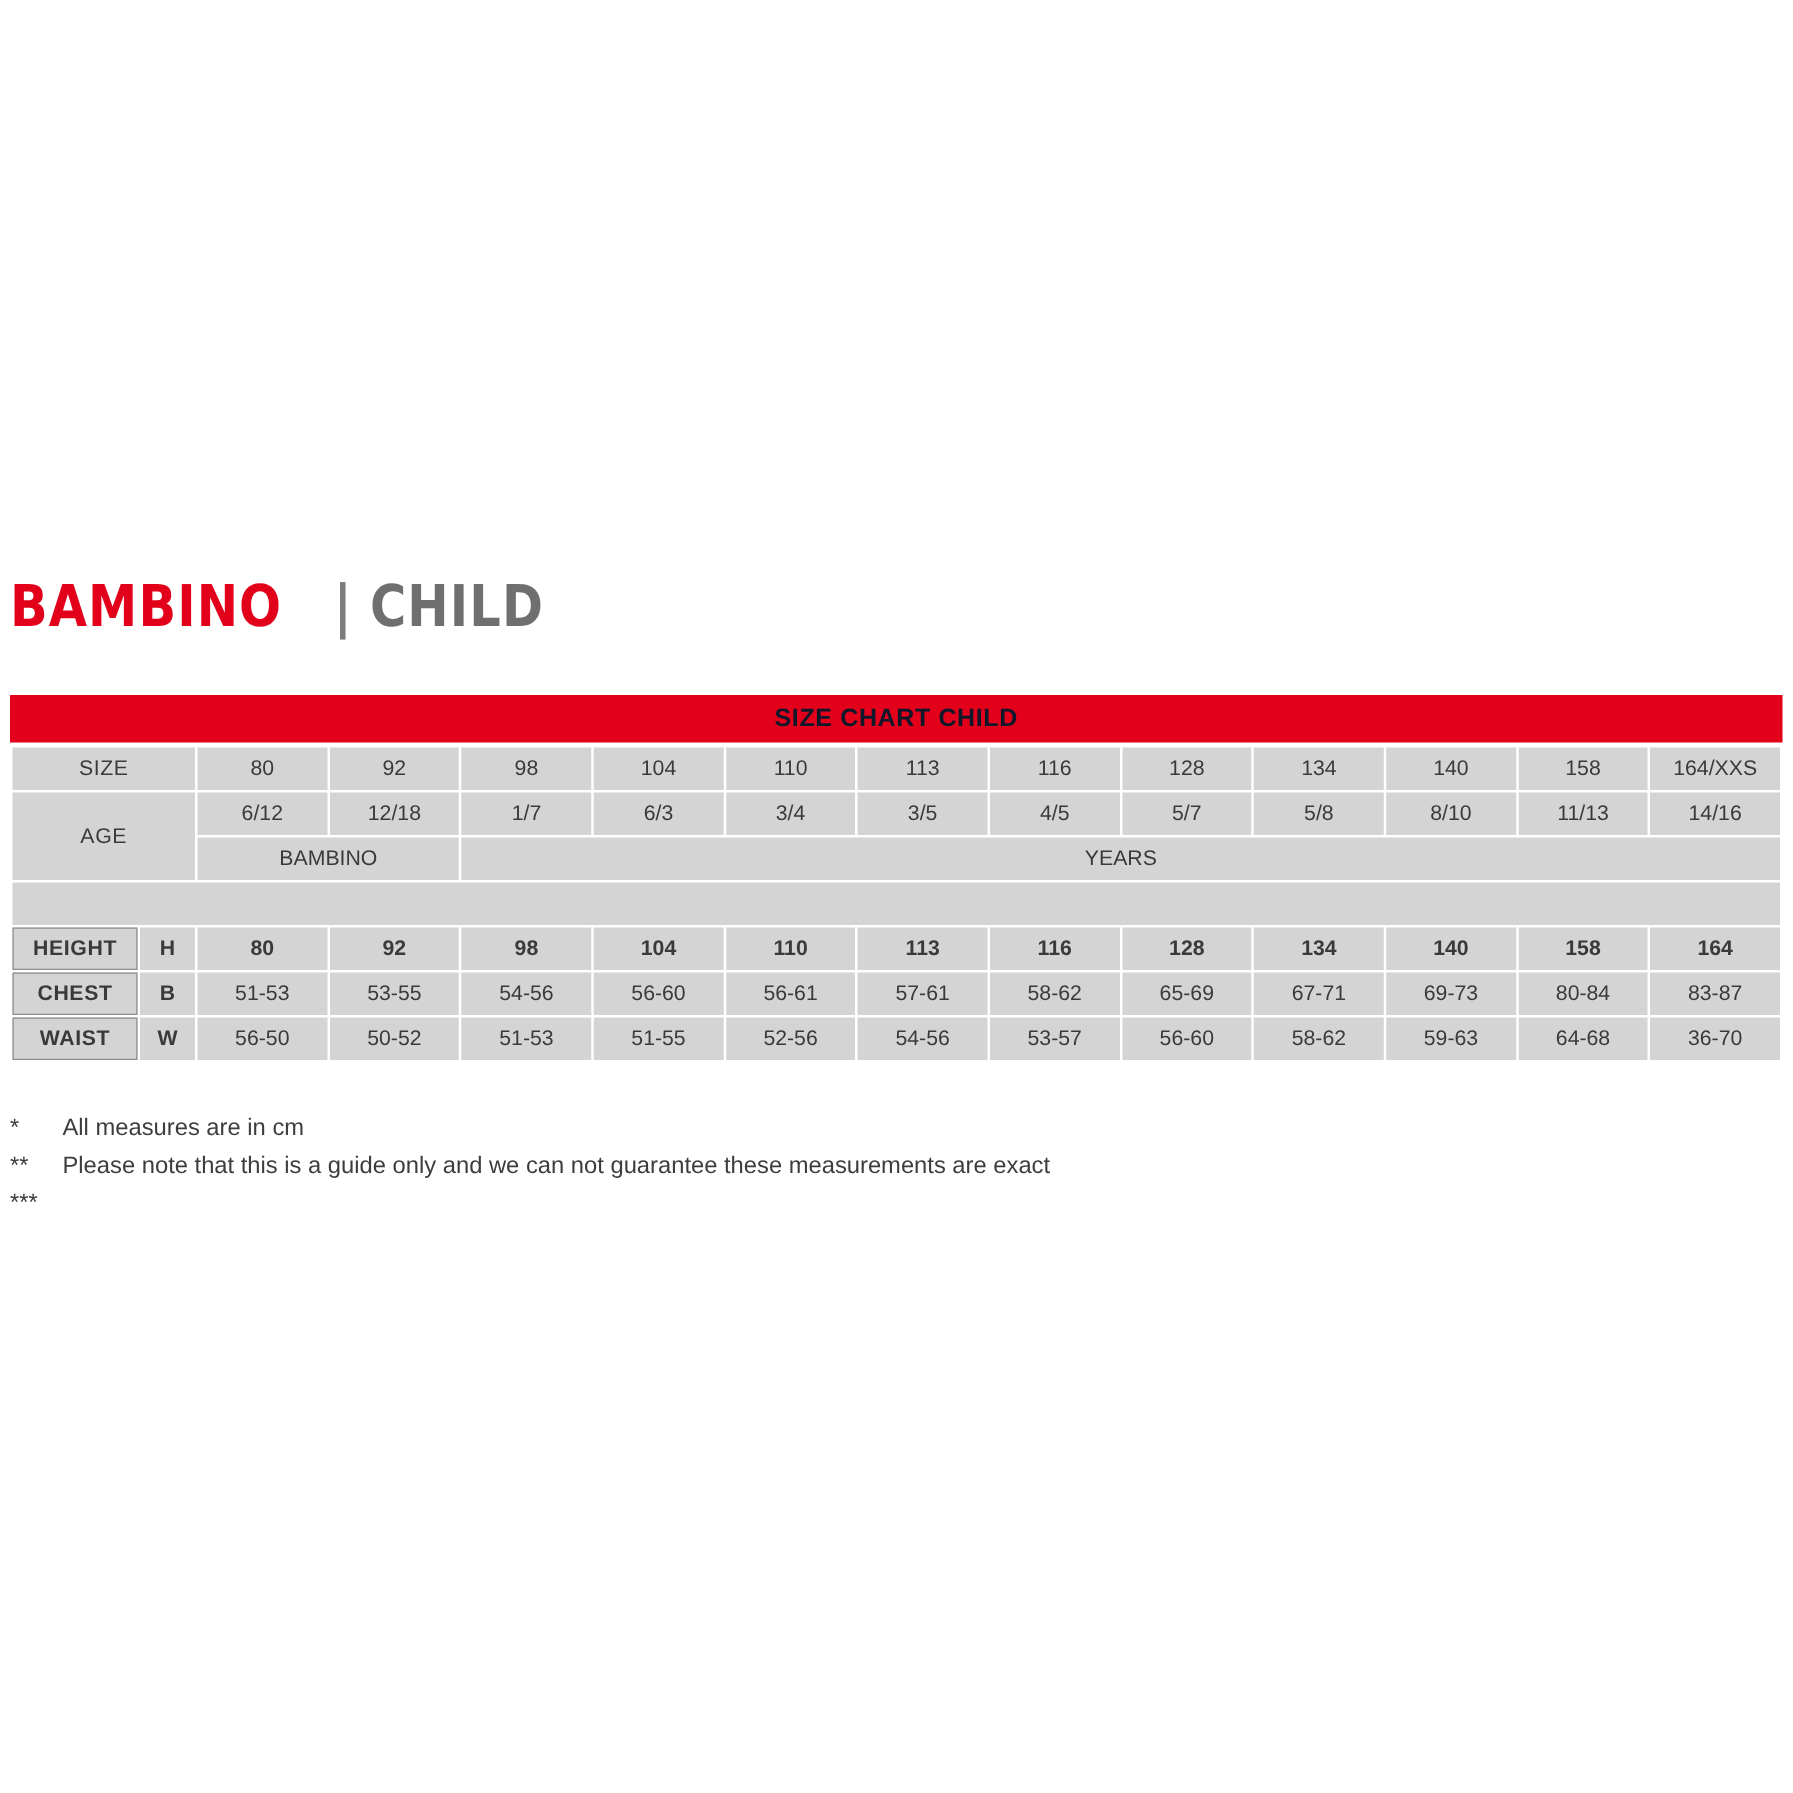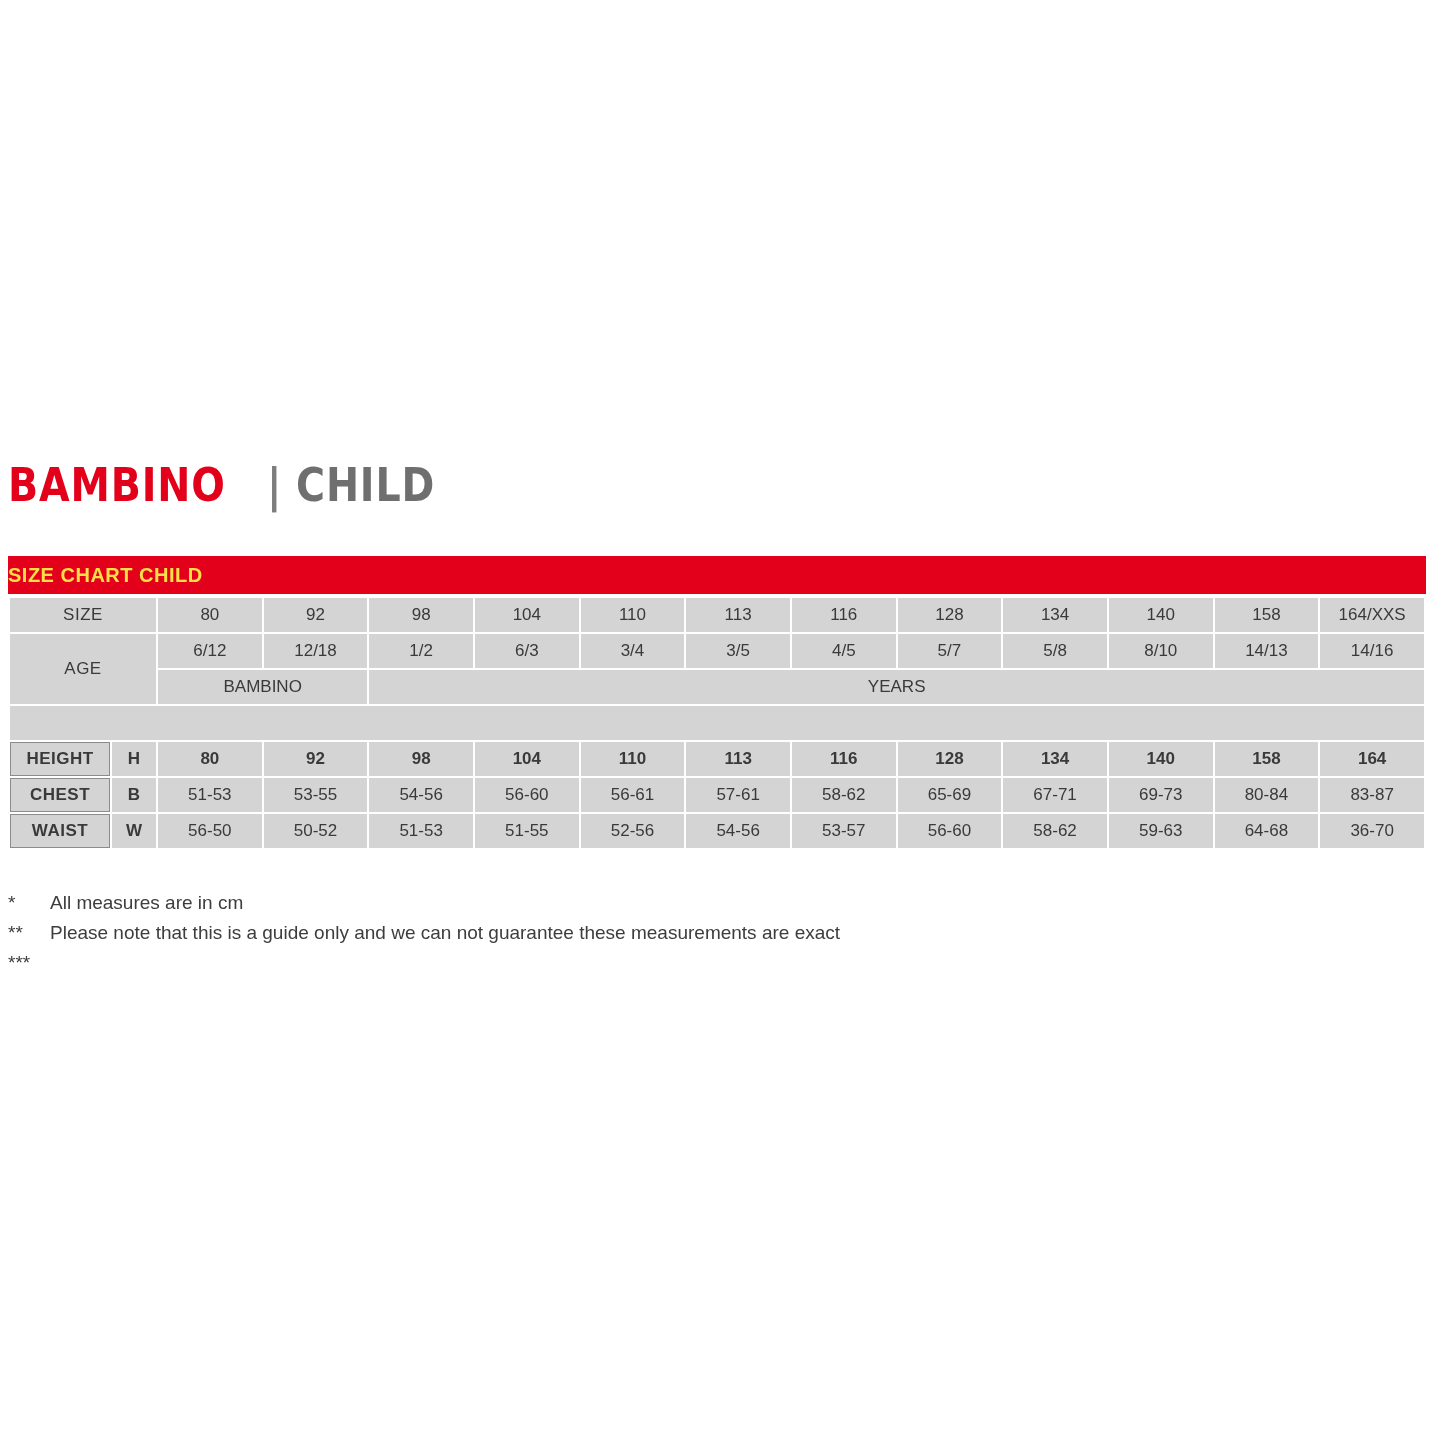--- a/index.html
+++ b/index.html
@@ -60,24 +60,25 @@
 
   
   .chart {
     position: absolute;
     left: 8px;
     top: 556px;
     width: 1418px;
   }
   .banner {
     background: #e3001b;
-    color: #fde047;
+    color: #0f172a;
     font-size: 20px;
     font-weight: bold;
     letter-spacing: 0.5px;
+    text-align: center;
     height: 38px;
     line-height: 38px;
     width: 100%;
     box-sizing: border-box;
   }
   table.grid {
     border-collapse: separate;
     border-spacing: 2px;
     width: 1418px;
     margin-top: 2px;
@@ -196,29 +197,29 @@
           <td class="head-mid">134</td>
           <td class="head-mid">140</td>
           <td class="head-mid">158</td>
           <td class="head-mid">164/XXS</td>
         </tr>
 
         <tr>
           <td class="lbl-dark" colspan="2" rowspan="2">AGE</td>
           <td class="grp">6/12</td>
           <td class="grp">12/18</td>
-          <td class="grp">1/2</td>
+          <td class="grp">1/7</td>
           <td class="grp">6/3</td>
           <td class="grp">3/4</td>
           <td class="grp">3/5</td>
           <td class="grp">4/5</td>
           <td class="grp">5/7</td>
           <td class="grp">5/8</td>
           <td class="grp">8/10</td>
-          <td class="grp">14/13</td>
+          <td class="grp">11/13</td>
           <td class="grp">14/16</td>
         </tr>
 
         <tr>
           <td class="grp" colspan="2">BAMBINO</td>
           <td class="grp" colspan="10">YEARS</td>
         </tr>
 
         <tr class="spacer-row">
           <td colspan="14"></td>

